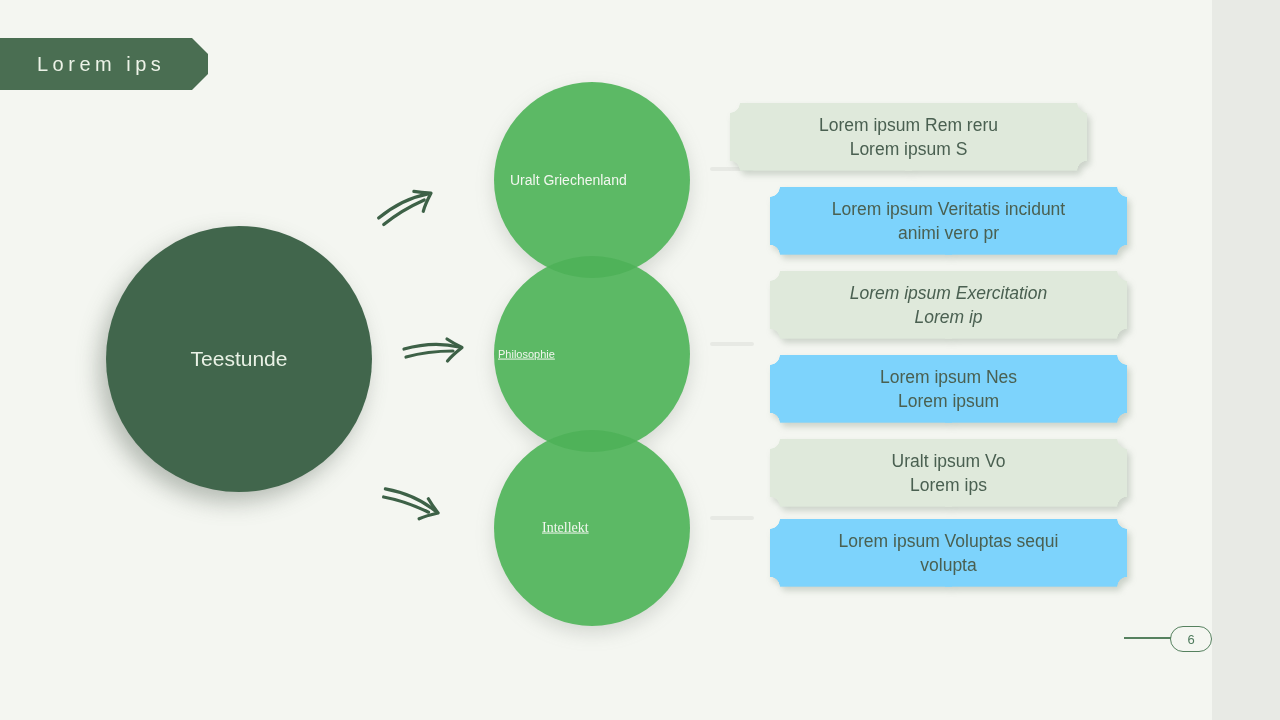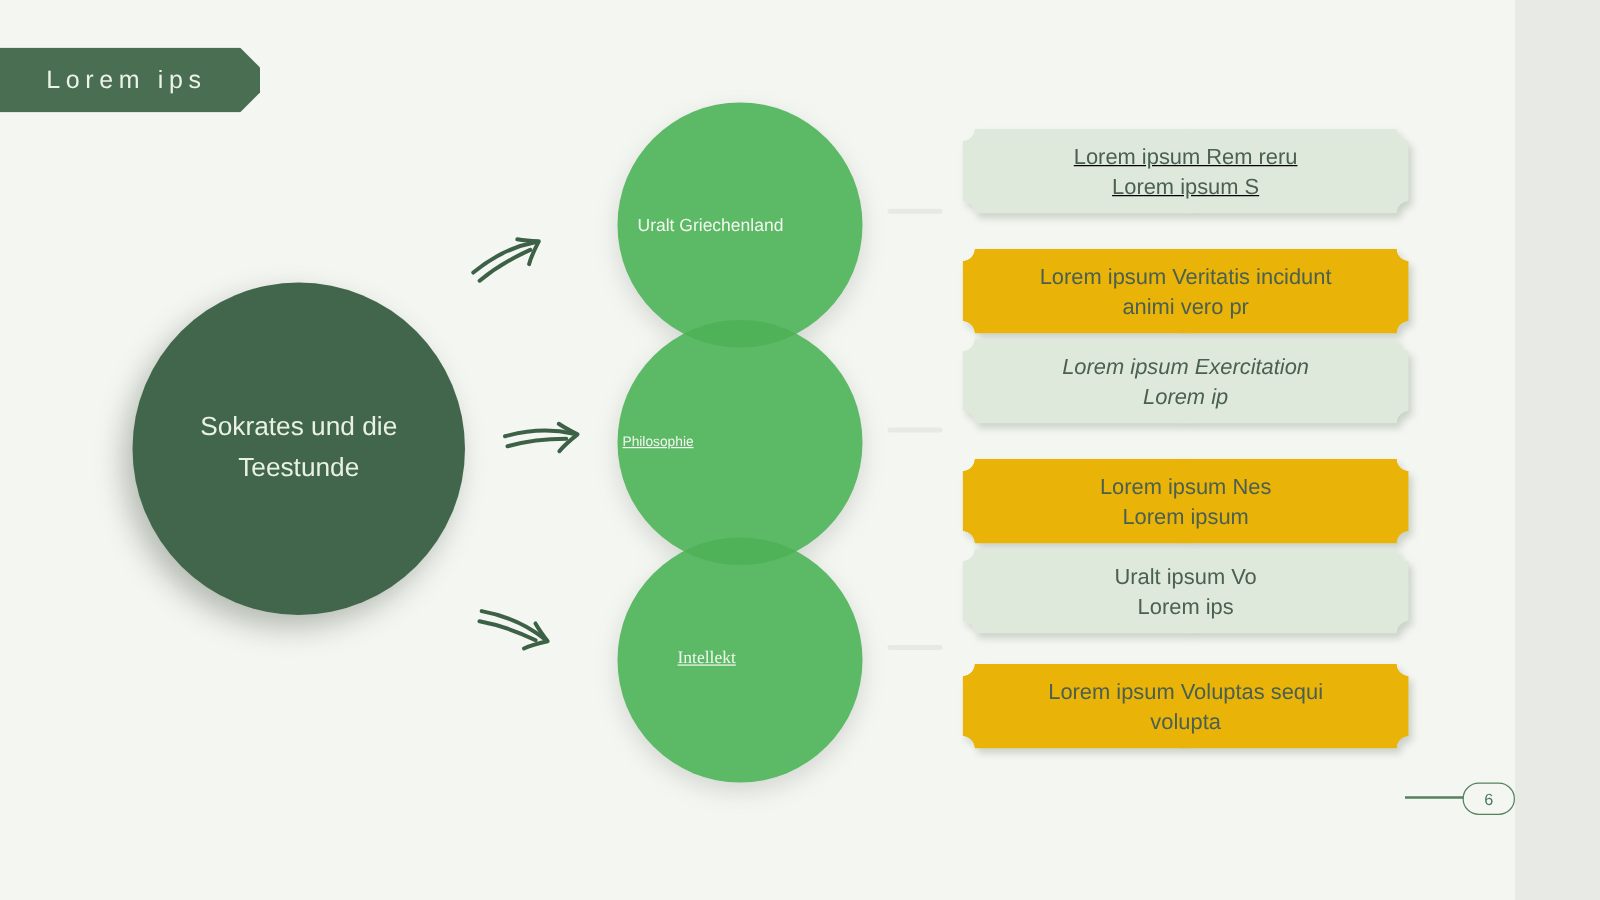--- a/index.html
+++ b/index.html
@@ -66,45 +66,44 @@
       radial-gradient(circle 10px at 0 0,transparent 9.5px,#000 10px) top left/51% 51% no-repeat,
       radial-gradient(circle 10px at 100% 0,transparent 9.5px,#000 10px) top right/51% 51% no-repeat,
       radial-gradient(circle 10px at 0 100%,transparent 9.5px,#000 10px) bottom left/51% 51% no-repeat,
       radial-gradient(circle 10px at 100% 100%,transparent 9.5px,#000 10px) bottom right/51% 51% no-repeat;
     mask:
       radial-gradient(circle 10px at 0 0,transparent 9.5px,#000 10px) top left/51% 51% no-repeat,
       radial-gradient(circle 10px at 100% 0,transparent 9.5px,#000 10px) top right/51% 51% no-repeat,
       radial-gradient(circle 10px at 0 100%,transparent 9.5px,#000 10px) bottom left/51% 51% no-repeat,
       radial-gradient(circle 10px at 100% 100%,transparent 9.5px,#000 10px) bottom right/51% 51% no-repeat;
   }
-  .bw1{left:770px;top:103px;text-decoration:underline;} .bw2{left:770px;top:187px;}
+  .bw1{left:730px;top:103px;} .bw2{left:770px;top:187px;}
   .bw3{left:770px;top:271px;font-style:italic;} .bw4{left:770px;top:355px;}
   .bw5{left:770px;top:439px;} .bw6{left:770px;top:519px;}
-  .bw2 .box,.bw4 .box,.bw6 .box{background:#eab308;margin-top:12px;}
+  .bw2 .box,.bw4 .box,.bw6 .box{background:#7dd3fc;}
 
   
   .page-line{position:absolute;left:1124px;top:637px;width:47px;height:2px;background:#56815f;}
   .page-pill{
     position:absolute;left:1170px;top:626px;width:42px;height:26px;box-sizing:border-box;
     border:1.5px solid #56815f;border-radius:14px;background:transparent;
     display:flex;align-items:center;justify-content:center;
     font-size:13px;color:#4e7a5c;
   }
 </style>
 </head>
 <body>
 
 <div class="slide">
 
   <div class="badge">
     <span class="badge-text">Lorem ips</span>
   </div>
 
   <div class="main-circle">
-    <span>Sokrates und die</span>
     <span>Teestunde</span>
   </div>
 
   <div class="arrow a1">
     <svg viewBox="0 0 66 36" fill="none" stroke="currentColor" stroke-width="3.2" stroke-linecap="round" stroke-linejoin="round">
       <path d="M2 13 C20 8 40 7 57 11"></path>
       <path d="M4 21 C22 16 38 15 51 15"></path>
       <path d="M45 3 C51 7 56 9.5 60 11.5 C55 15.5 49.5 20 45.5 25"></path>
     </svg>
   </div>

